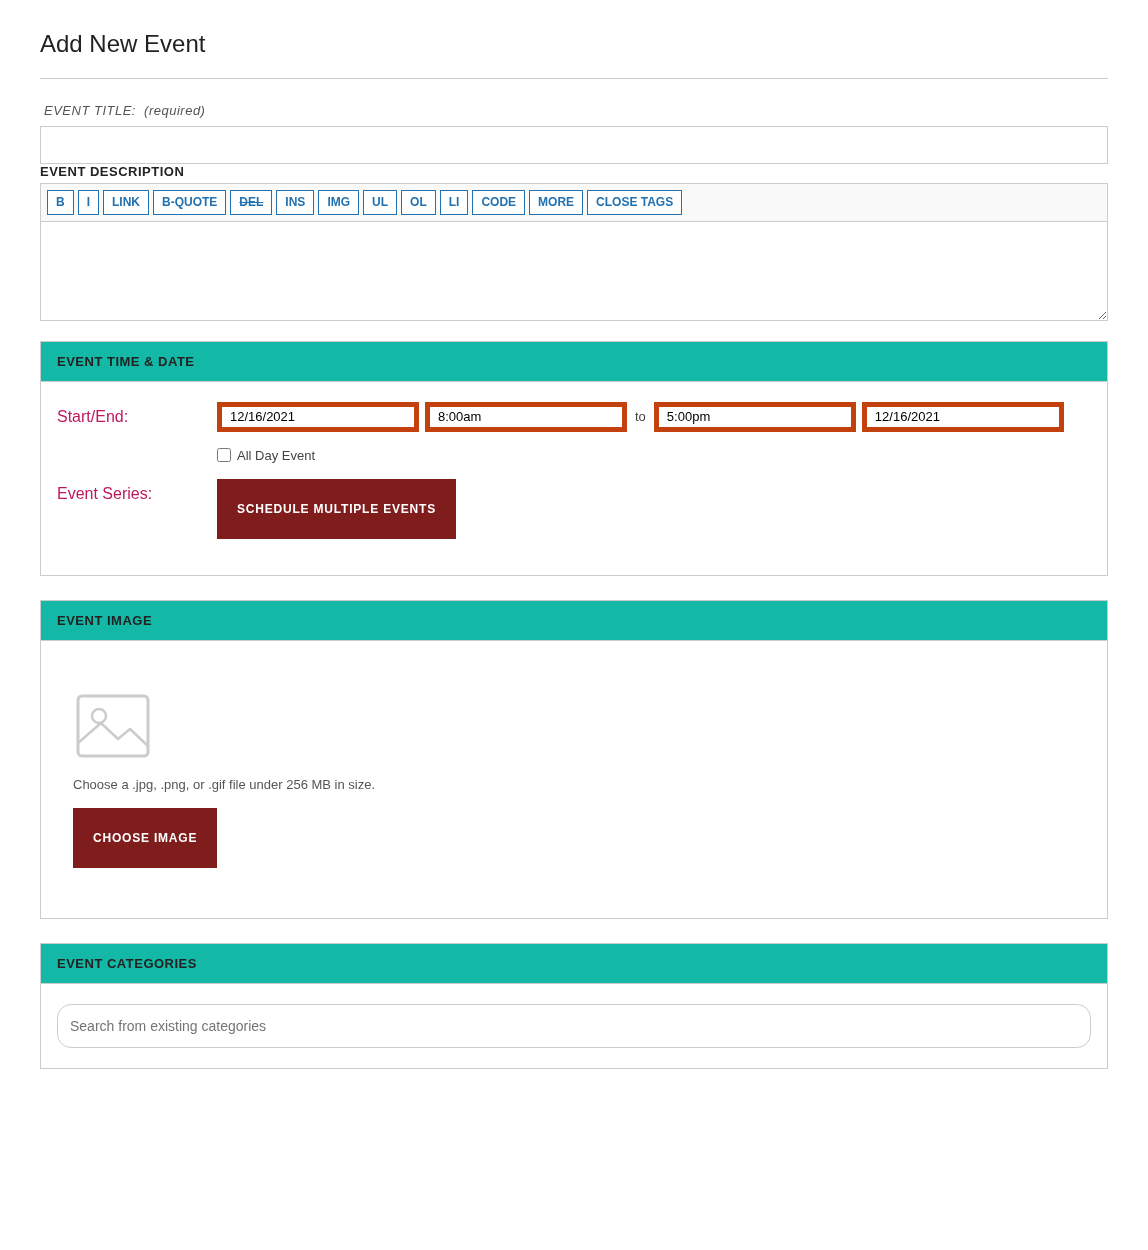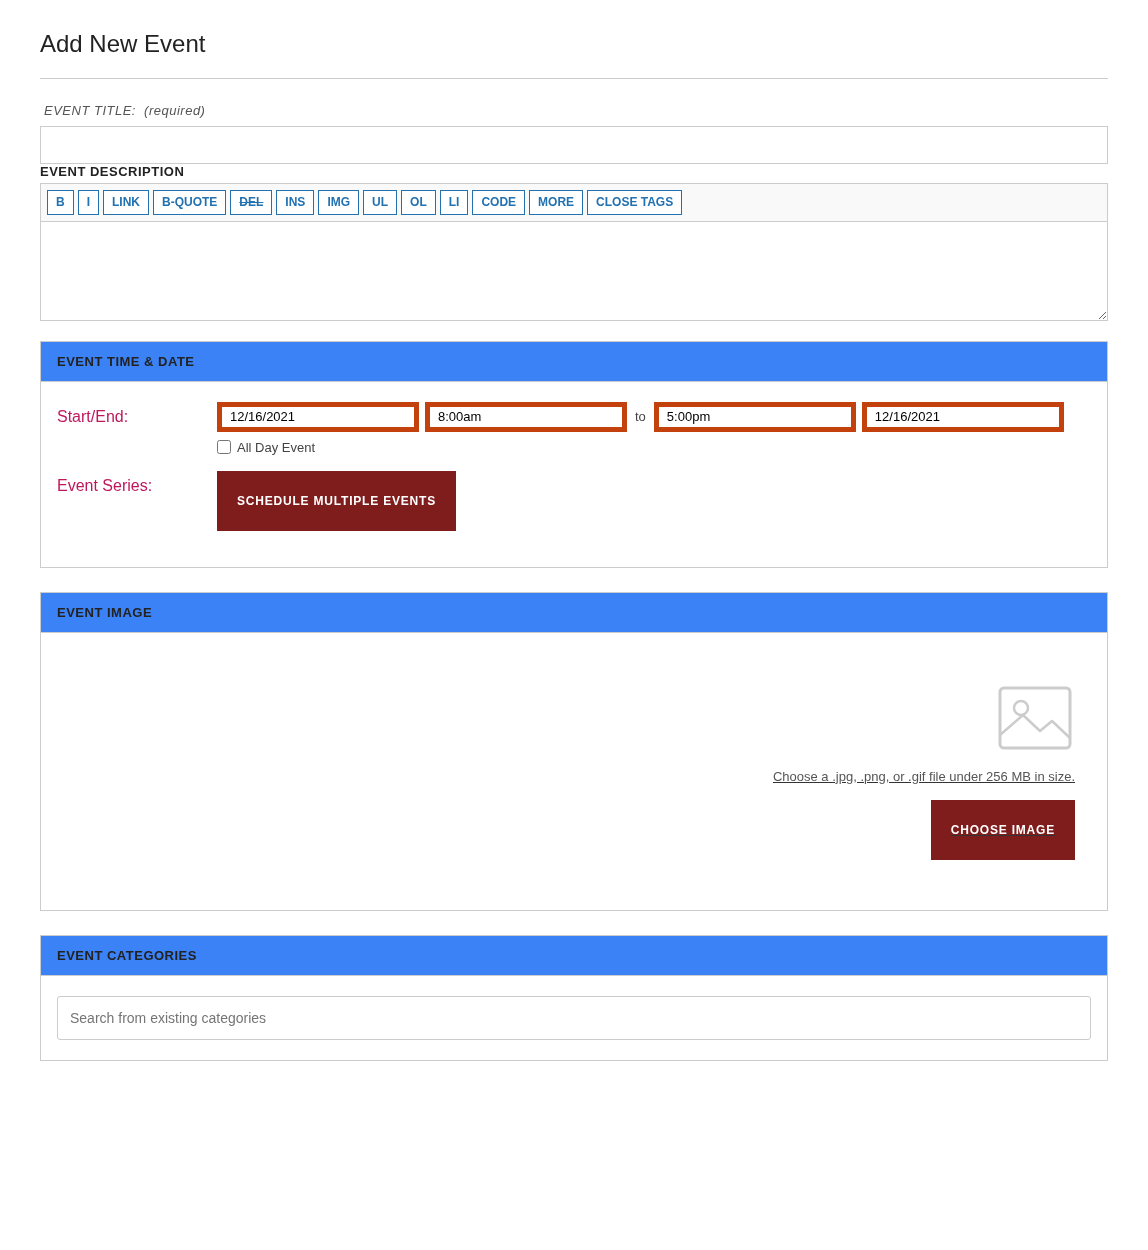--- a/index.html
+++ b/index.html
@@ -86,21 +86,21 @@
       outline: none;
       display: block;
     }
     .section-box {
       border: 1px solid #ccc;
       margin-bottom: 24px;
     }
     .section-header {
       padding: 12px 16px;
       border-bottom: 1px solid #ccc;
-      background: #3b82f6;
+      background: #14b8a6;
     }
     .section-header-title {
       font-size: 13px;
       font-weight: 700;
       text-transform: uppercase;
       letter-spacing: 0.5px;
       color: #222;
     }
     .section-body {
       padding: 20px 16px;
@@ -135,21 +135,21 @@
     }
     .to-text {
       font-size: 13px;
       color: #444;
       padding: 0 2px;
     }
     .all-day-row {
       display: flex;
       align-items: flex-start;
       gap: 6px;
-      margin-top: 8px;
+      margin-top: 16px;
     }
     .all-day-row input[type="checkbox"] {
       width: 14px;
       height: 14px;
     }
     .all-day-row label {
       font-size: 13px;
       color: #444;
     }
     .dark-button {
@@ -159,41 +159,40 @@
       padding: 23px 20px;
       font-size: 12px;
       font-weight: 700;
       letter-spacing: 0.8px;
       text-transform: uppercase;
       cursor: pointer;
     }
     .image-upload-area {
       display: flex;
       flex-direction: column;
-      align-items: flex-end;
+      align-items: flex-start;
       padding: 30px 16px;
-      text-decoration: underline;
     }
     .image-placeholder-icon {
       width: 80px;
       height: 70px;
       margin-bottom: 16px;
       color: #ccc;
     }
     .image-hint-text {
       font-size: 13px;
       color: #555;
       margin-bottom: 16px;
       text-align: center;
     }
     .categories-search-input {
       width: 100%;
       height: 44px;
       border: 1px solid #ccc;
-      border-radius: 3px;
+      border-radius: 14px;
       padding: 8px 12px;
       font-size: 14px;
       color: #999;
       outline: none;
     }
     .title-row {
       margin-bottom: 0;
     }
     .description-section {
       margin-bottom: 4px;

